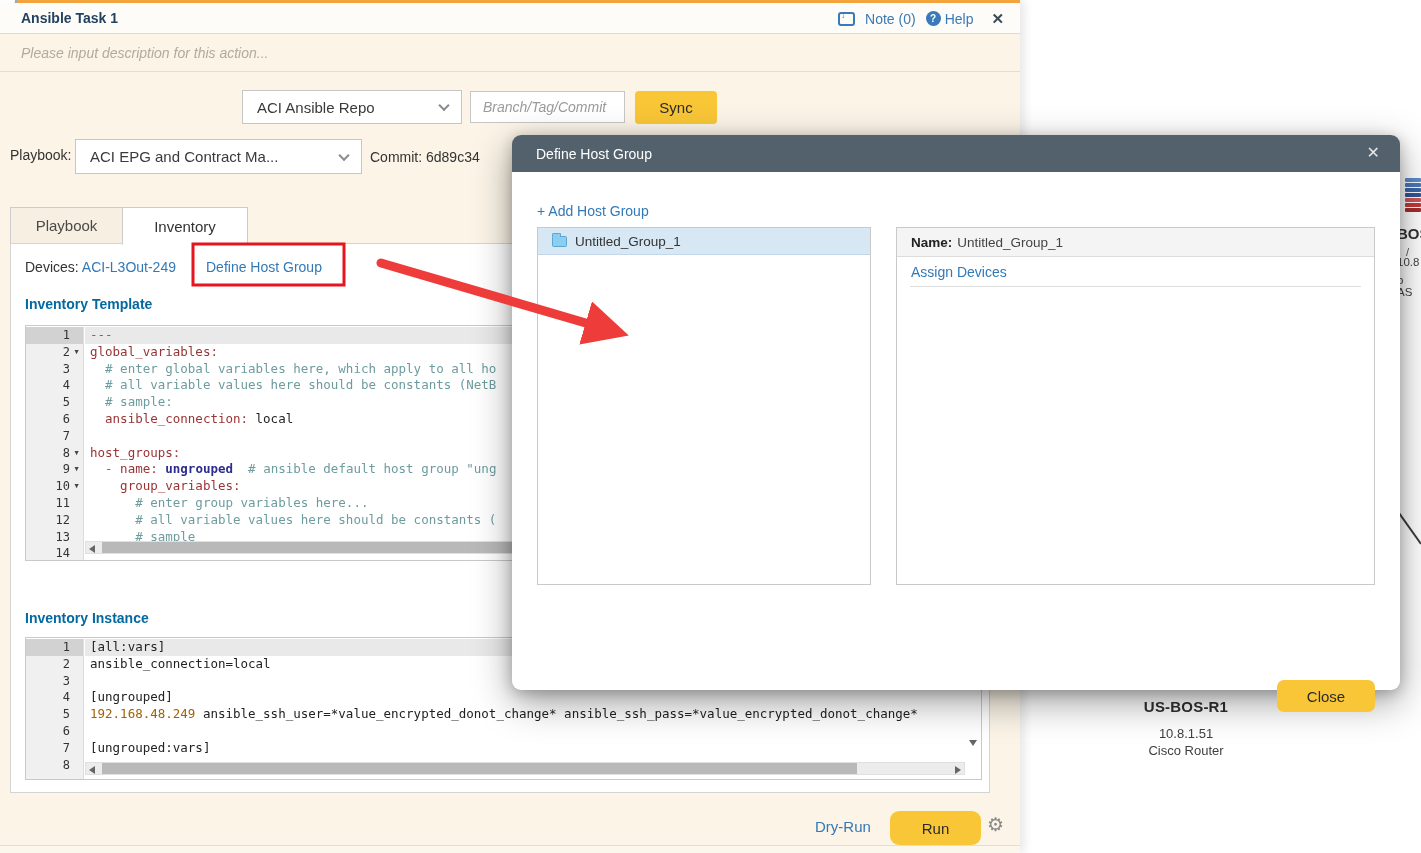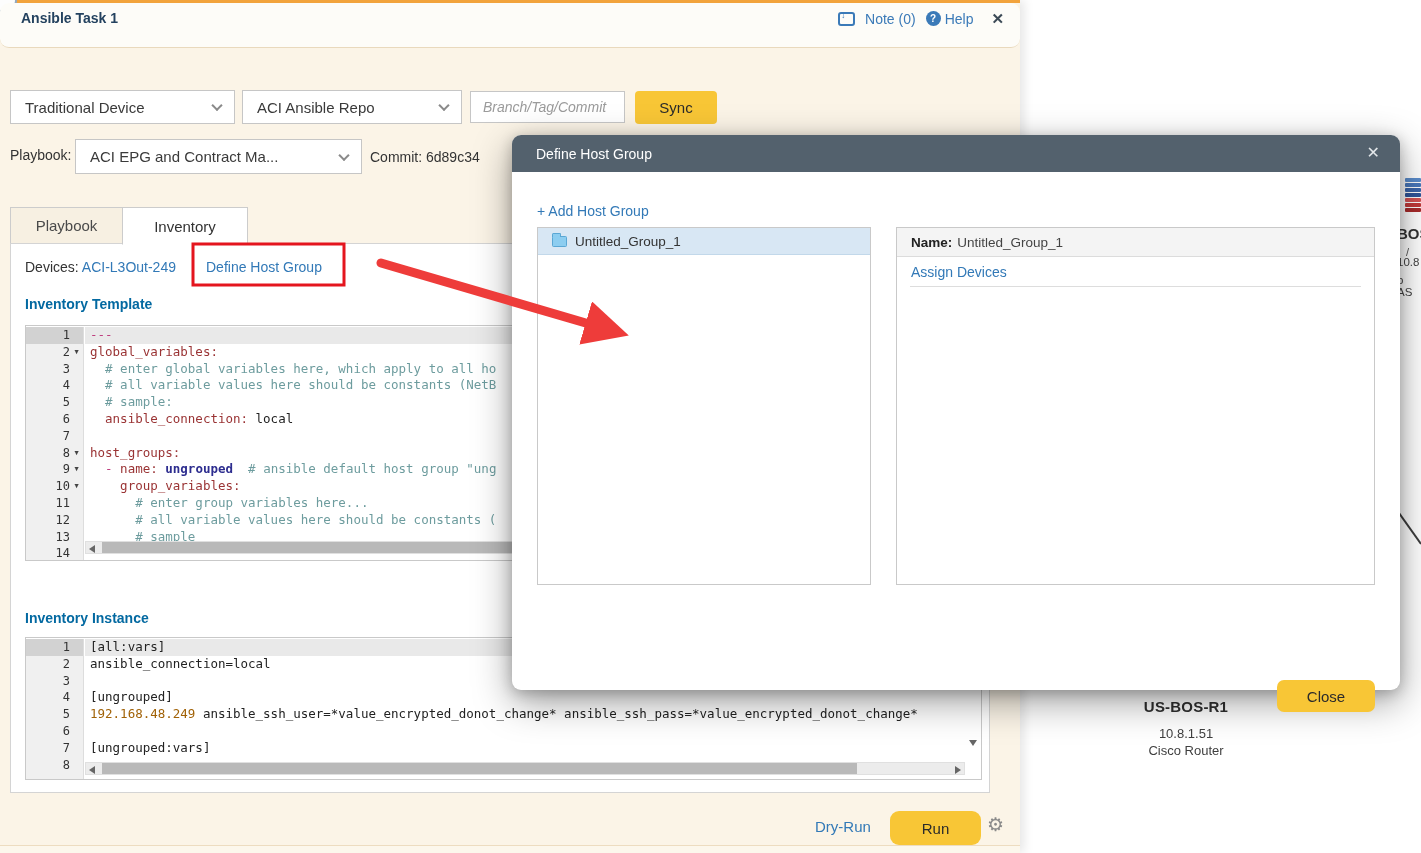--- a/index.html
+++ b/index.html
@@ -22,22 +22,22 @@
   .frag-ip { position:absolute; left:1397px; top:256px; font-size:11.5px; color:#444; }
   .frag-as { position:absolute; left:1397px; top:274px; font-size:11.5px; color:#444; }
   .bg-svg { position:absolute; inset:0; }
 
   
   .panel { position:absolute; left:0; top:0; width:1020px; height:853px;
            background:#fbf4e7; border-top:3px solid #f2a33c; z-index:1;
            box-shadow:4px 0 10px rgba(0,0,0,.10); }
   .corner-circle { position:absolute; left:-7px; top:-14px; width:24px; height:24px;
                    border-radius:50%; border:2px solid #93a9bf; background:#fdfdfd; }
-  .hdr { position:absolute; left:0; top:0; width:100%; height:45px; background:#fdfcf8;
-         border-bottom:1px solid #e9d9bd;border-radius:9px; }
+  .hdr { position:absolute; left:0; top:0; width:100%; height:31px; background:#fdfcf8;
+         border-bottom:1px solid #e9d9bd; }
   .hdr-title { position:absolute; left:21px; top:7px; font-size:14px; font-weight:700; color:#24425f; }
   .hdr-right { position:absolute; right:16px; top:0; height:31px; display:flex; align-items:center; gap:10px; }
   .note-icon { width:17px; height:14px; border:2px solid #3b7ab8; border-radius:3px; position:relative; }
   .note-icon span { position:absolute; left:1px; top:-4px; font-size:9px; color:#3b7ab8; font-weight:700; }
   .note-label { font-size:14px; color:#3b7ab8; }
   .help-circ { width:15px; height:15px; border-radius:50%; background:#3b7ab8; color:#fff;
                font-size:10px; font-weight:700; display:flex; align-items:center; justify-content:center; }
   .help-label { font-size:14px; color:#3b7ab8; margin-left:-6px; }
   .panel-close { font-size:15px; color:#3c4a56; font-weight:700; margin-left:8px; cursor:default; }
   .desc-row { position:absolute; left:0; top:32px; width:100%; height:37px;
@@ -176,25 +176,24 @@
         <div class="note-icon">
             <span>↓</span>
           </div>
         <span class="note-label">Note (0)</span>
         <span class="help-circ">?</span>
         <span class="help-label">Help</span>
         <span class="panel-close">✕</span>
       </div>
     </div>
 
-
-    <div class="sel" style="left:10px; top:87px; width:225px; height:34px;">
-      <span>Traditional Device</span>
-      <span class="chev"></span>
-    </div>
+    <div class="desc-row">
+      <div class="desc-ph">Please input description for this action...</div>
+    </div>
+
     <div class="sel" style="left:242px; top:87px; width:220px; height:34px;">
       <span>ACI Ansible Repo</span>
       <span class="chev"></span>
     </div>
     <div class="txt-input" style="left:470px; top:88px; width:155px; height:32px;">
       <span>Branch/Tag/Commit</span>
     </div>
     <button class="btn-yellow" style="left:635px; top:88px; width:82px; height:33px;">Sync</button>
 
     <div class="lbl" style="left:10px; top:144px;">Playbook:</div>

